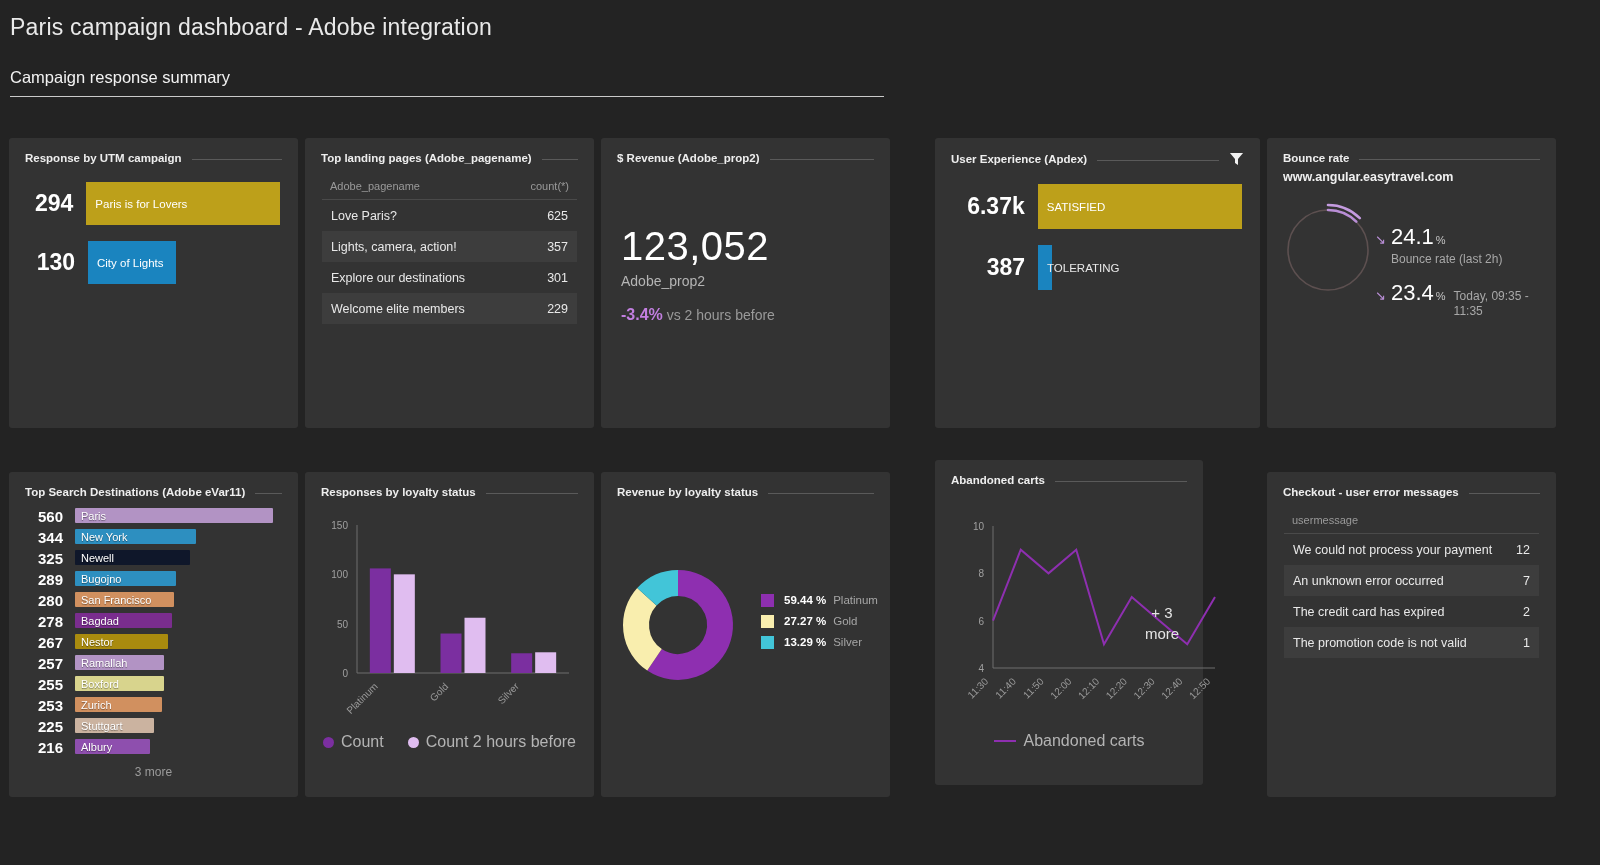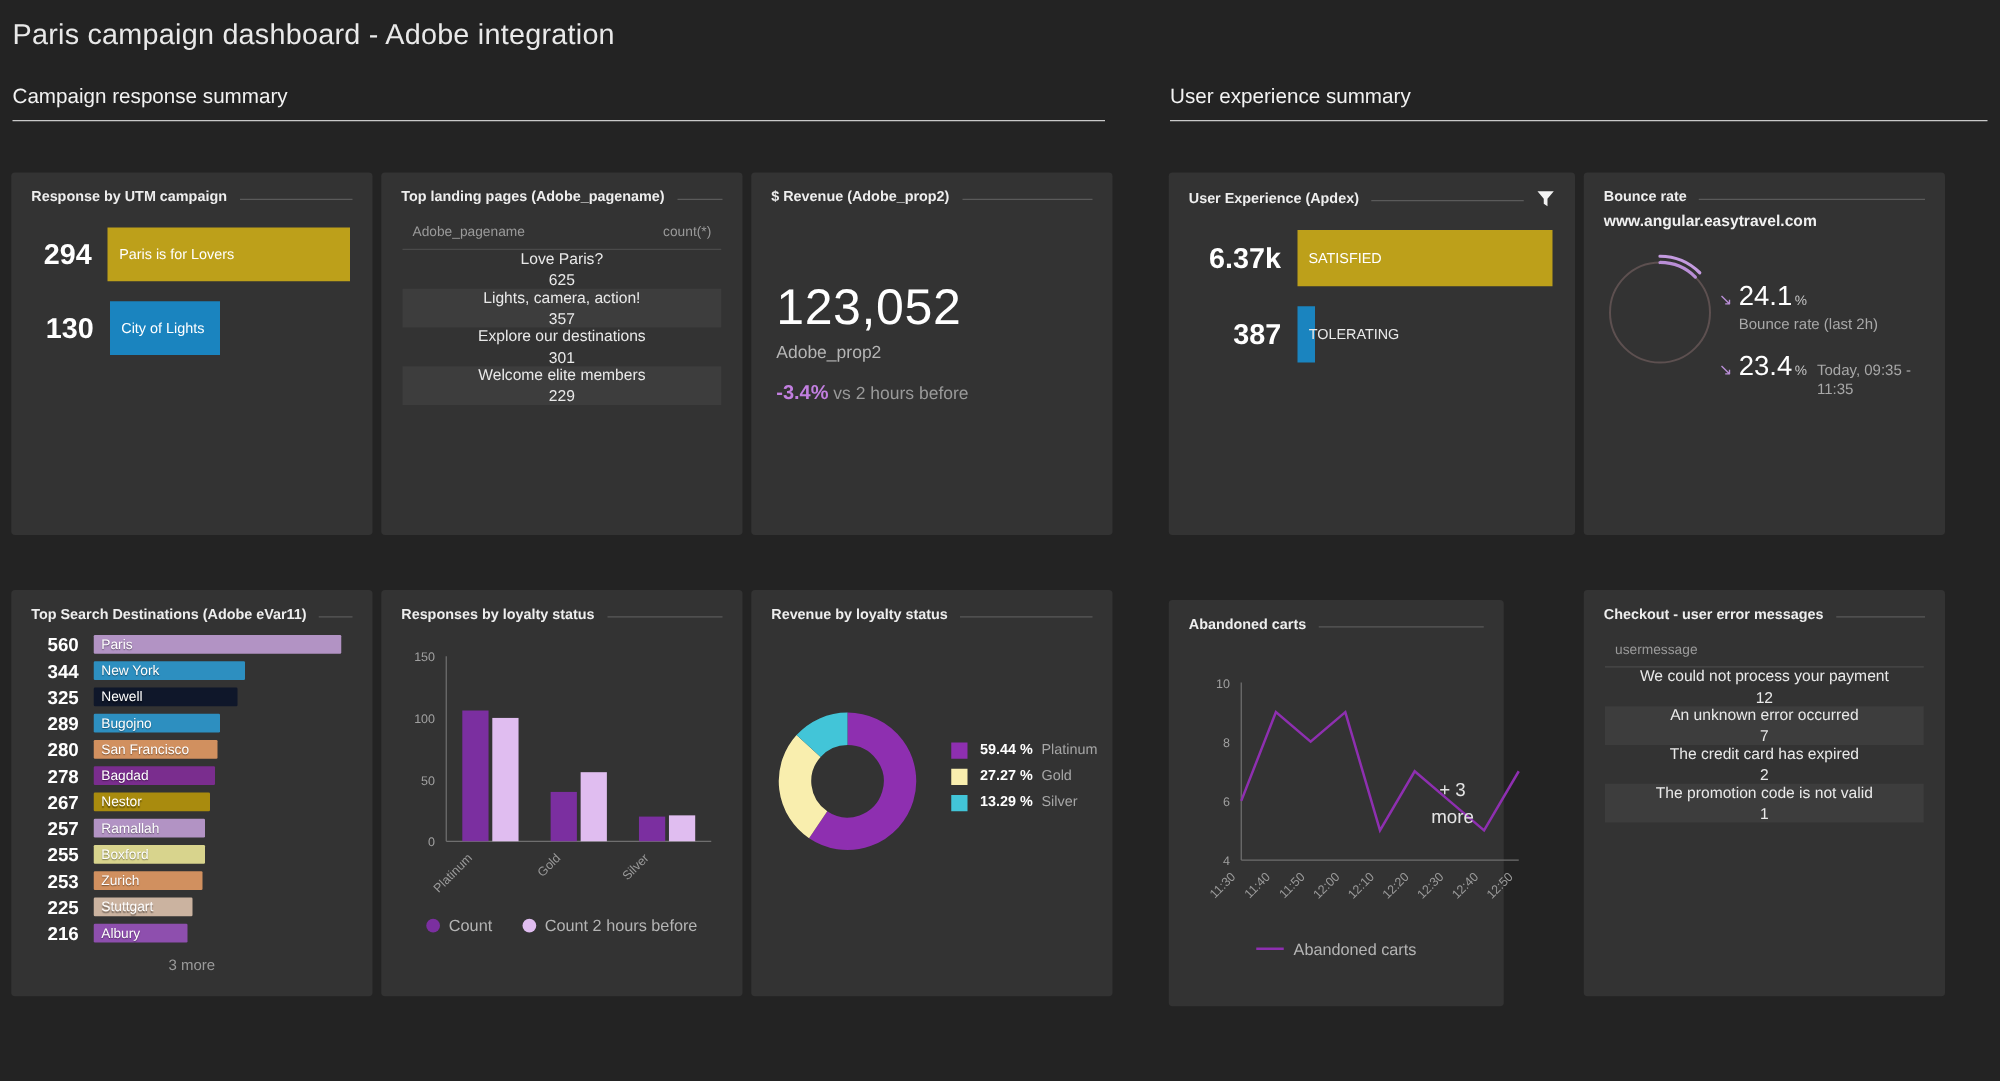--- a/index.html
+++ b/index.html
@@ -60,21 +60,21 @@
   .tbl { padding: 16px 17px 0 17px; }
   .tbl-colhead {
     display: flex; justify-content: space-between;
     font-size: 11px; color: #9a9a9a;
     padding: 0 8px 7px 8px;
     border-bottom: 1px solid #4a4a4a;
   }
   .tbl-row {
     display: flex; justify-content: space-between; align-items: center;
     font-size: 12.5px; color: #e9e9e9;
-    height: 31px; padding: 0 9px; flex-direction: column;
+    height: 31px; padding: 0 9px;
   }
   .tbl-row.alt { background: #3d3d3d; }
   .tbl-row .num { font-weight: 400; }
 
   
   .rev { padding: 60px 0 0 20px; }
   .rev-big { font-size: 40px; font-weight: 400; color: #ffffff; letter-spacing: .5px; }
   .rev-sub { font-size: 14px; color: #b5b5b5; margin-top: 4px; }
   .rev-delta { margin-top: 17px; font-size: 14px; color: #9a9a9a; }
   .rev-delta b { font-size: 16px; font-weight: 700; }
@@ -99,45 +99,41 @@
   .sd-val { width: 40px; text-align: right; font-size: 15px; font-weight: 700; color: #fff; margin-right: 12px; }
   .sd-bar { height: 15px; display: flex; align-items: center; border-radius: 1px; }
   .sd-bar span { padding-left: 6px; font-size: 11px; color: #ffffff; white-space: nowrap;
                  text-shadow: 0 1px 1px rgba(0,0,0,.45); }
   .sd-more { text-align: center; font-size: 12px; color: #9b9b9b; margin-top: 9px; }
 
   
   .axis-lbl { font-size: 10px; fill: #a0a0a0; font-family: "Liberation Sans", sans-serif; }
   .tick-rot { font-size: 10px; fill: #9a9a9a; font-family: "Liberation Sans", sans-serif; }
   .chart-legend { display: flex; justify-content: center; gap: 24px; align-items: center;
-                  font-size: 13px; color: #b4b4b4; }
+                  font-size: 16px; color: #b4b4b4; }
   .lg-dot { width: 11px; height: 11px; border-radius: 50%; display: inline-block; margin-right: 7px; vertical-align: -1px; }
   .lg-line { width: 22px; height: 2px; display: inline-block; margin-right: 8px; vertical-align: 4px; }
 
   .donut-legend { font-size: 11.5px; }
   .dl-row { display: flex; align-items: center; margin-bottom: 8px; }
   .dl-sw { width: 13px; height: 13px; margin-right: 10px; }
   .dl-pct { font-weight: 700; color: #ffffff; margin-right: 7px; }
   .dl-name { color: #a6a6a6; }
 
   .more-badge { font-size: 15px; color: #e5e5e5; text-align: center; line-height: 21px; }
 </style>
 </head>
 <body>
 
 <div class="page">
 
   <div class="dash-title">Paris campaign dashboard - Adobe integration</div>
 
   <div class="section-head" style="left:10px; top:68px; width:874px;">
     <div class="sh-label">Campaign response summary</div>
-    <div class="sh-rule"></div>
-  </div>
-  <div class="section-head" style="left:936px; top:68px; width:654px;">
-    <div class="sh-label">User experience summary</div>
     <div class="sh-rule"></div>
   </div>
 
   <div class="tile utm" style="left:9px; top:138px; width:289px; height:290px;">
     <div class="tile-head">
       <div class="tile-title">Response by UTM campaign</div>
       <div class="tile-rule"></div>
     </div>
     <div class="hbars" style="padding-top:18px;">
       <div class="hbar-row">
@@ -390,21 +386,21 @@
           </div>
           <div class="dl-row">
             <span class="dl-sw" style="background: rgb(66, 197, 216);"></span>
             <span class="dl-pct">13.29 %</span>
             <span class="dl-name">Silver</span>
           </div>
         </div>
     </div>
   </div>
 
-  <div class="tile" style="left:935px; top:480px; width:268px; height:325px;">
+  <div class="tile" style="left:935px; top:460px; width:268px; height:325px;">
     <div class="tile-head">
       <div class="tile-title">Abandoned carts</div>
       <div class="tile-rule"></div>
     </div>
     <svg id="line-chart" width="325" height="240" viewBox="0 0 325 240" style="display:block;">
         <text x="49" y="186" text-anchor="end" class="axis-lbl">4</text>
         <text x="49" y="138.66666666666669" text-anchor="end" class="axis-lbl">6</text>
         <text x="49" y="91.33333333333334" text-anchor="end" class="axis-lbl">8</text>
         <text x="49" y="44" text-anchor="end" class="axis-lbl">10</text>
         <line x1="58" y1="40" x2="58" y2="182" stroke="#6f6f6f" stroke-width="1"></line>

